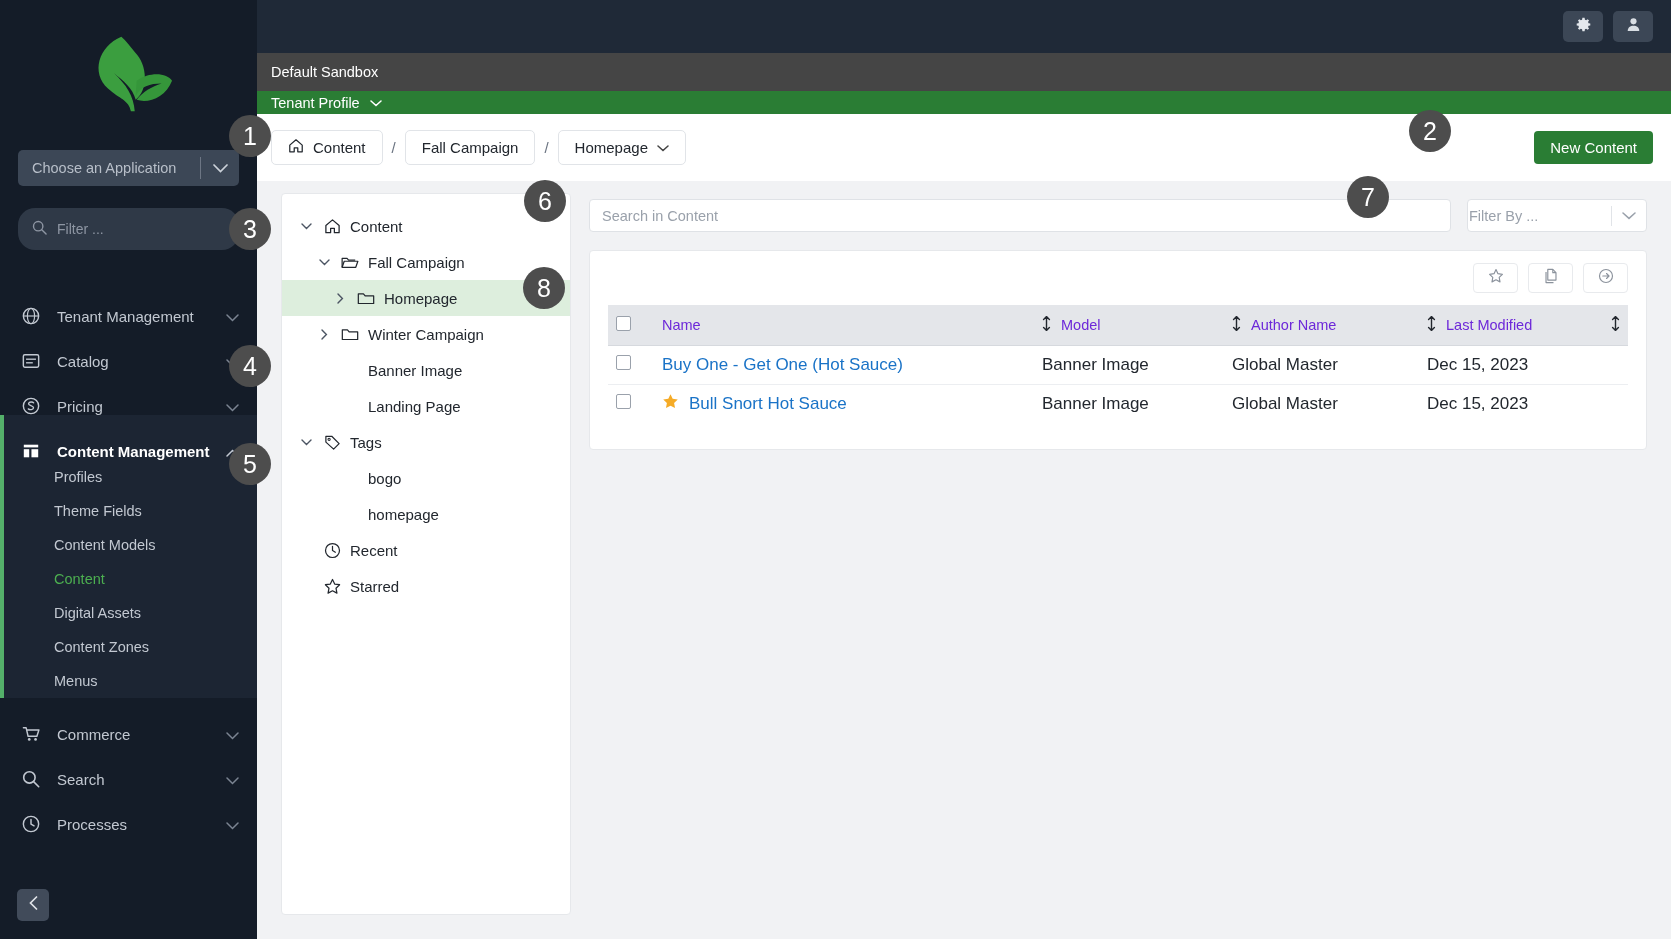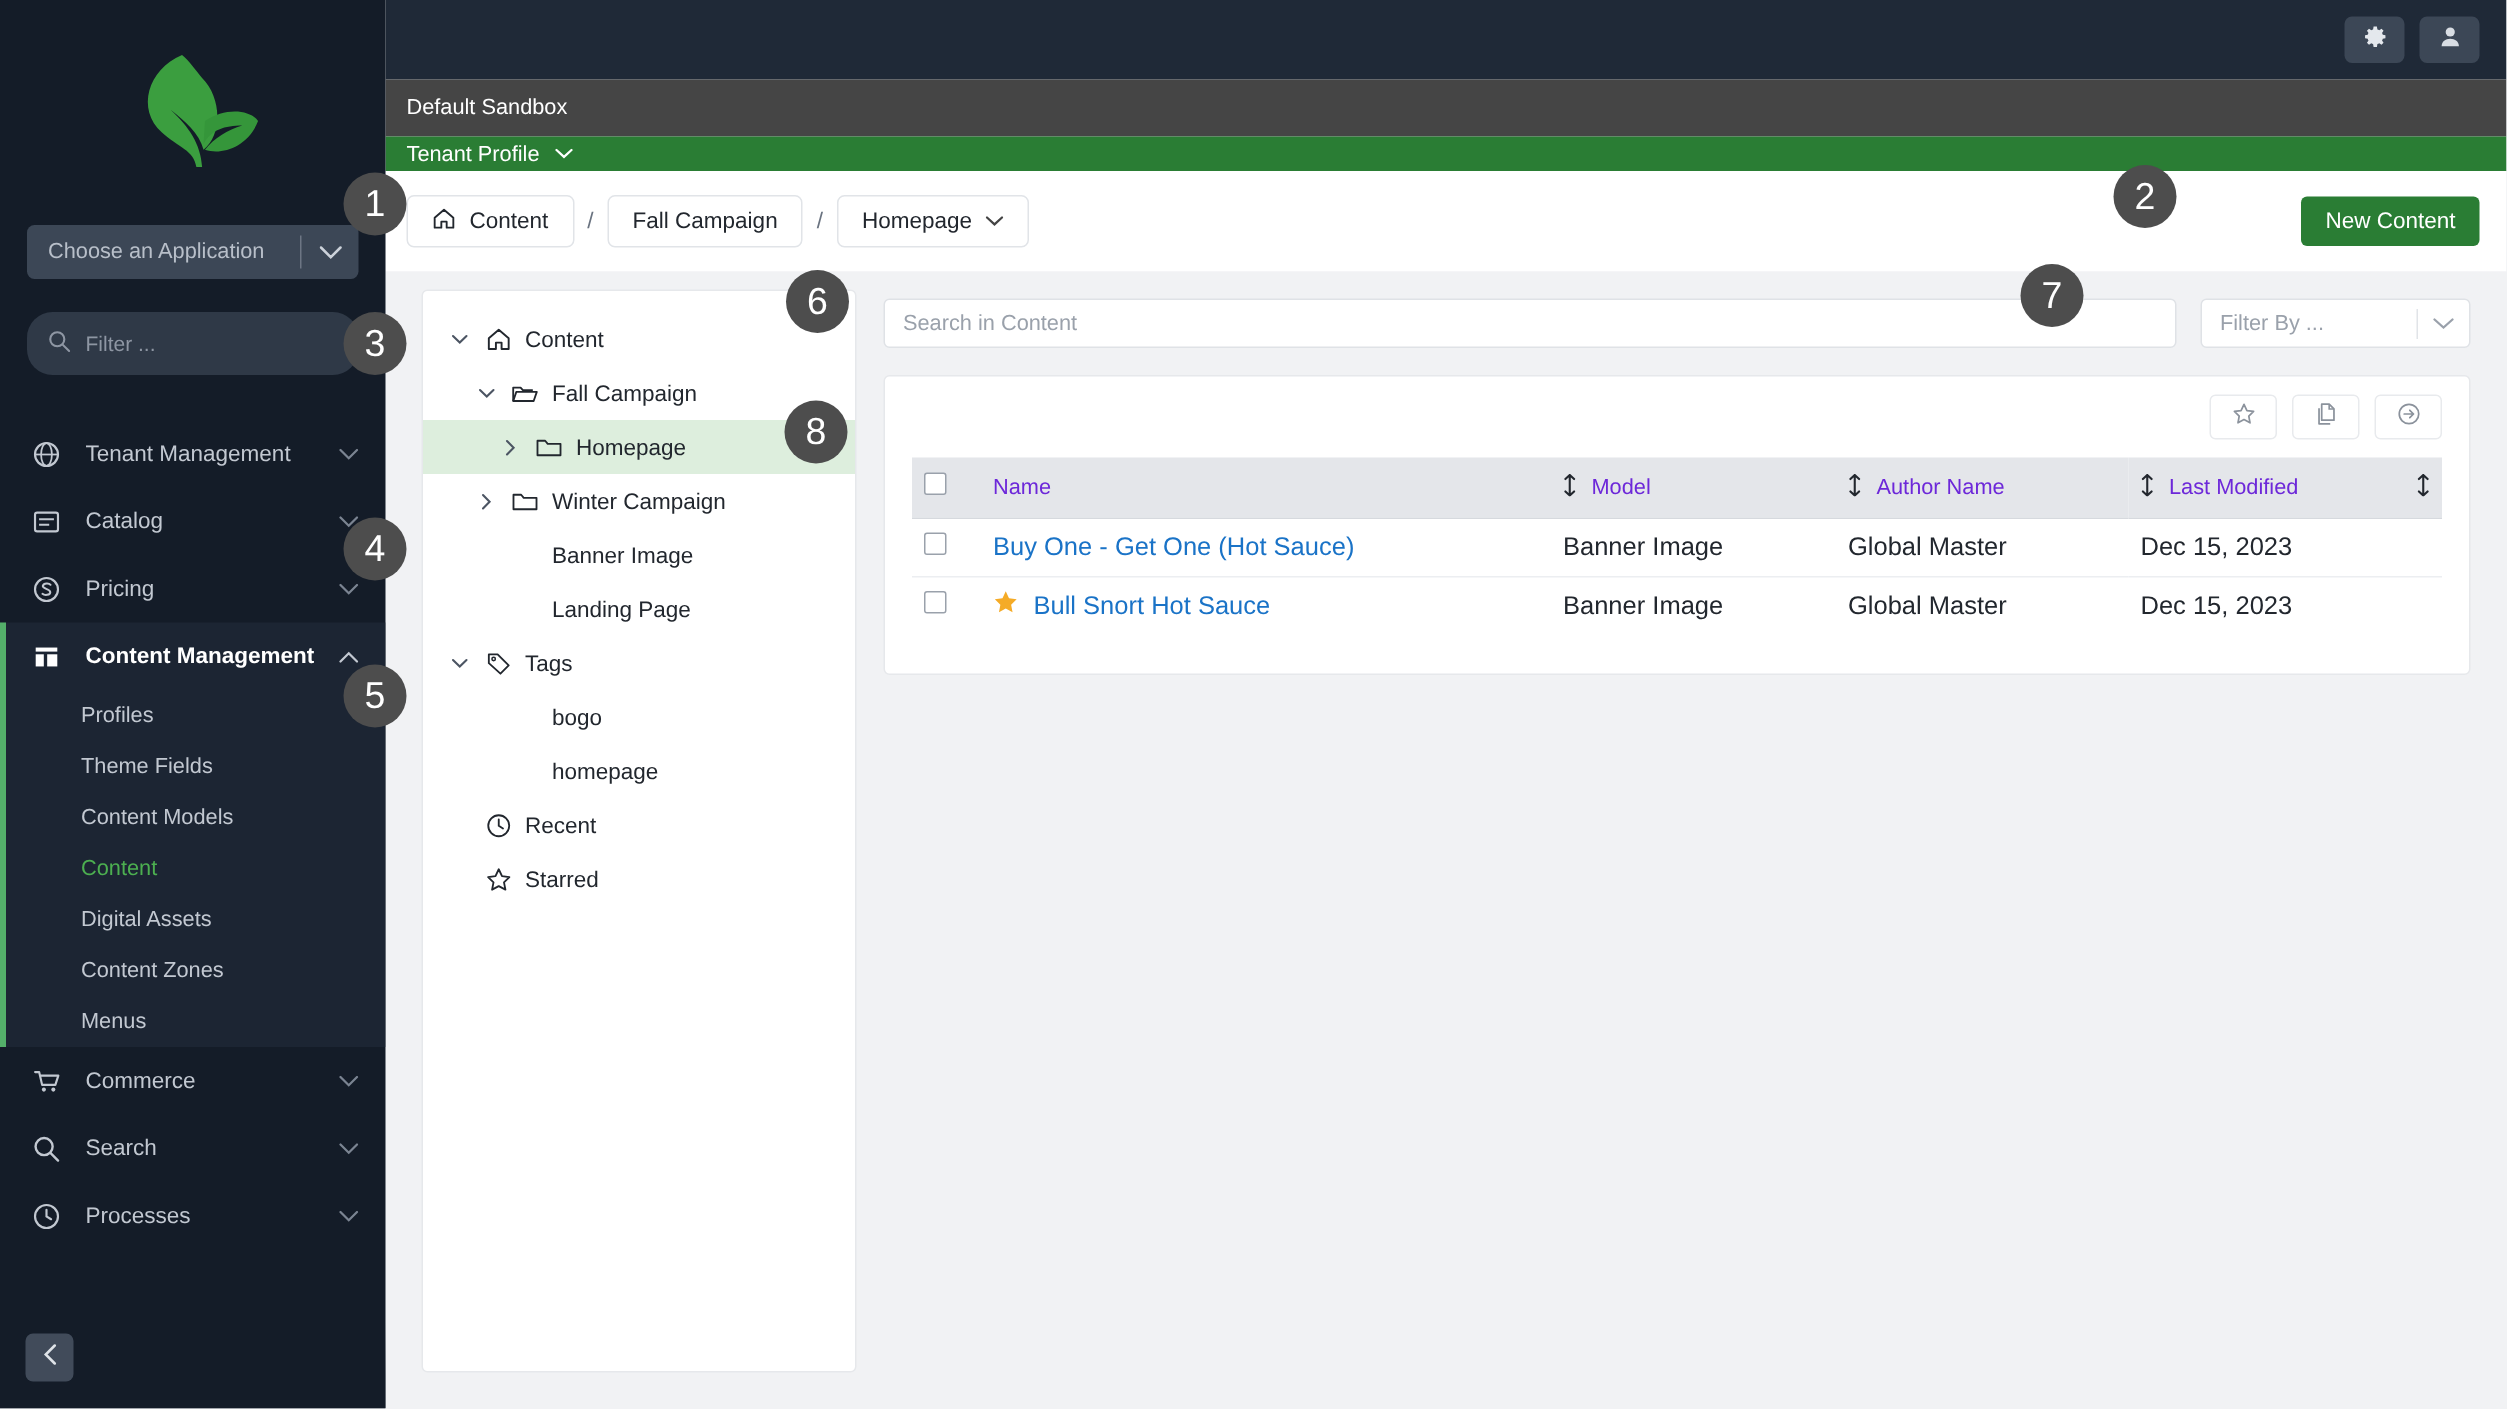--- a/index.html
+++ b/index.html
@@ -31,21 +31,21 @@
   .app-select .chev { width:38px; display:flex; align-items:center; justify-content:center; color:#ccd2da;}
 
   .filter-box {
     margin: 22px 18px 0 18px; height: 42px; background:#2f3947; border-radius:17px;
     display:flex; align-items:center; gap:10px; padding: 0 14px;
     color:#8e96a3; font-size:14px;
   }
 
   .nav { margin-top: 30px; flex: 1 1 auto; position: relative; }
   .nav-item {
-    height: 45px; display:flex; align-items:center; gap:15px;
+    height: 45px; display:flex; align-items:flex-end; gap:15px;
     padding: 0 18px 0 20px; color:#c2c8d1; font-size:15px;
     position: relative;
   }
   .nav-item .ico { width: 22px; display:flex; align-items:center; justify-content:center; flex:0 0 22px;}
   .nav-item .lbl { flex: 1 1 auto; }
   .nav-item .caret { color:#7b8492; font-size:12px; }
   .nav-group-open { background:#1c2533; }
   .nav-group-open .nav-item { color:#ffffff; font-weight:bold; }
   .nav-group-open::before {
     content:""; position:absolute; left:0; top:0; bottom:0; width:4px; background:#54b06a;
@@ -112,21 +112,21 @@
   .content-col { flex:1 1 auto; min-width:0; display:flex; flex-direction:column; padding: 0 24px 0 18px; }
   .search-row { display:flex; align-items:flex-end; gap:16px; padding: 18px 0 0 0; }
   .search-input {
     flex:1 1 auto; height:33px; background:#ffffff; border:1px solid #dfe2e6; border-radius:4px;
     display:flex; align-items:center; padding:0 12px; color:#9aa1ab; font-size:14.5px;
   }
   .filter-by {
     width:180px; flex:0 0 180px; height:33px; background:#ffffff; border:1px solid #dfe2e6; border-radius:4px;
     display:flex; align-items:center; justify-content:space-between; color:#9aa1ab; font-size:14.5px;
   }
-  .filter-by .txt { padding-left:12px; }
+  .filter-by .txt { padding-left:1px; }
   .filter-by .sep { width:1px; height:20px; background:#e1e4e8; }
   .filter-by .chev { width:34px; display:flex; align-items:center; justify-content:center; color:#9aa1ab; }
 
   .card { margin-top:18px; background:#ffffff; border:1px solid #e6e8eb; border-radius:4px; padding: 12px 18px 26px 18px; }
   .card-actions { display:flex; justify-content:flex-end; gap:10px; padding-bottom:12px; }
   .act-btn { width:45px; height:30px; border:1px solid #e8eaed; border-radius:4px; background:#fff;
              display:flex; align-items:center; justify-content:center; color:#8b929c; }
 
   table { width:100%; border-collapse:collapse; }
   thead th {

